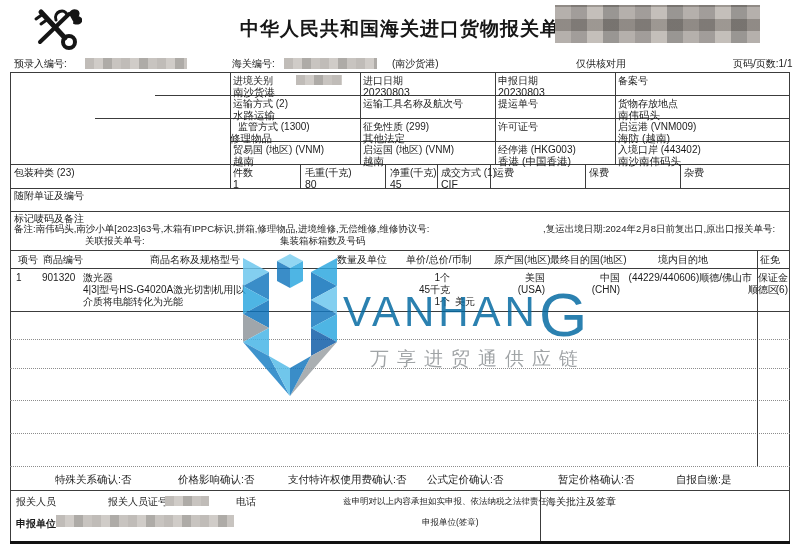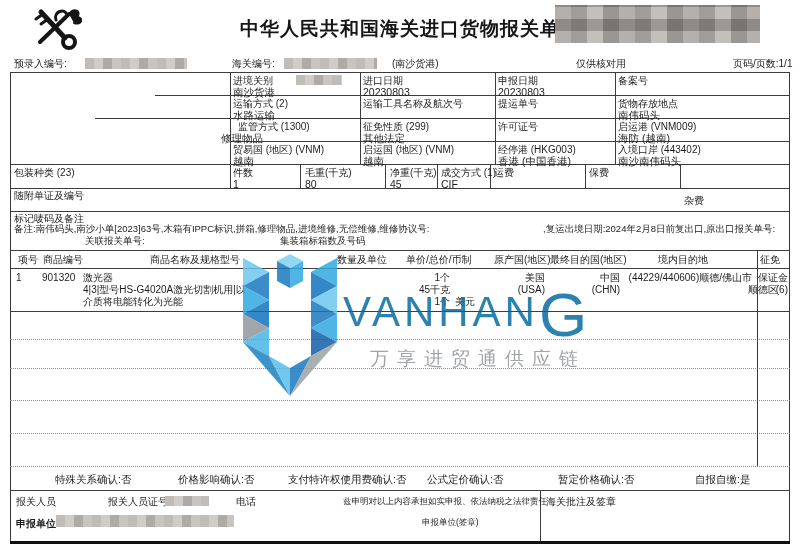--- a/index.html
+++ b/index.html
@@ -100,21 +100,21 @@
   <span class="t" style="left:618px;top:75px;">备案号</span>
 
   <span class="t" style="left:233px;top:98px;">运输方式 (2)</span>
   <span class="t v" style="left:233px;top:109px;">水路运输</span>
   <span class="t" style="left:363px;top:98px;">运输工具名称及航次号</span>
   <span class="t" style="left:498px;top:98px;">提运单号</span>
   <span class="t" style="left:618px;top:98px;">货物存放地点</span>
   <span class="t v" style="left:618px;top:109px;">南伟码头</span>
 
   <span class="t" style="left:238px;top:121px;">监管方式 (1300)</span>
-  <span class="t v" style="left:221px;top:132px;">修理物品</span>
+  <span class="t v" style="left:230px;top:132px;">修理物品</span>
   <span class="t" style="left:363px;top:121px;">征免性质 (299)</span>
   <span class="t v" style="left:363px;top:132px;">其他法定</span>
   <span class="t" style="left:498px;top:121px;">许可证号</span>
   <span class="t" style="left:618px;top:121px;">启运港 (VNM009)</span>
   <span class="t v" style="left:618px;top:132px;">海防 (越南)</span>
 
   <span class="t" style="left:233px;top:144px;">贸易国 (地区) (VNM)</span>
   <span class="t v" style="left:233px;top:155px;">越南</span>
   <span class="t" style="left:363px;top:144px;">启运国 (地区) (VNM)</span>
   <span class="t v" style="left:363px;top:155px;">越南</span>
@@ -127,21 +127,21 @@
   <span class="t" style="left:233px;top:167px;">件数</span>
   <span class="t v" style="left:233px;top:178px;">1</span>
   <span class="t" style="left:305px;top:167px;">毛重(千克)</span>
   <span class="t v" style="left:305px;top:178px;">80</span>
   <span class="t" style="left:390px;top:167px;">净重(千克)</span>
   <span class="t v" style="left:390px;top:178px;">45</span>
   <span class="t" style="left:441px;top:167px;">成交方式 (1)</span>
   <span class="t v" style="left:441px;top:178px;">CIF</span>
   <span class="t" style="left:494px;top:167px;">运费</span>
   <span class="t" style="left:589px;top:167px;">保费</span>
-  <span class="t" style="left:684px;top:167px;margin-top:28px;">杂费</span>
+  <span class="t" style="left:684px;top:167px;">杂费</span>
 
   <span class="t" style="left:14px;top:190px;">随附单证及编号</span>
 
   <span class="t" style="left:14px;top:213px;">标记唛码及备注</span>
   <span class="t sm" style="left:14px;top:224px;">备注:南伟码头,南沙小单[2023]63号,木箱有IPPC标识,拼箱,修理物品,进境维修,无偿维修,维修协议号:</span>
   <span class="t sm" style="left:543px;top:224px;">,复运出境日期:2024年2月8日前复出口,原出口报关单号:</span>
   <span class="t sm" style="left:85px;top:236px;">关联报关单号:</span>
   <span class="t sm" style="left:280px;top:236px;">集装箱标箱数及号码</span>
 
   <span class="t" style="left:18px;top:254px;">项号</span>
@@ -170,21 +170,21 @@
   <span class="t ralign" style="left:625px;top:272px;width:127px;">(44229/440606)顺德/佛山市</span>
   <span class="t ralign" style="left:651px;top:284px;width:127px;text-align:right;">顺德区</span>
   <span class="t ralign" style="left:755px;top:272px;width:33px;">保证金</span>
   <span class="t ralign" style="left:755px;top:284px;width:33px;">(6)</span>
 
   <span class="t v" style="left:55px;top:473px;">特殊关系确认:否</span>
   <span class="t v" style="left:178px;top:473px;">价格影响确认:否</span>
   <span class="t v" style="left:288px;top:473px;">支付特许权使用费确认:否</span>
   <span class="t v" style="left:427px;top:473px;">公式定价确认:否</span>
   <span class="t v" style="left:558px;top:473px;">暂定价格确认:否</span>
-  <span class="t v" style="left:676px;top:473px;margin-left:19px;">自报自缴:是</span>
+  <span class="t v" style="left:676px;top:473px;">自报自缴:是</span>
 
   <span class="t" style="left:16px;top:496px;">报关人员</span>
   <span class="t" style="left:108px;top:496px;">报关人员证号</span>
   <span class="redact" style="left:165px;top:496px;width:44px;height:10px;"></span>
   <span class="t" style="left:236px;top:496px;">电话</span>
   <span class="t xs" style="left:343px;top:497px;font-family:Liberation Serif, serif;">兹申明对以上内容承担如实申报、依法纳税之法律责任</span>
   <span class="t" style="left:546px;top:496px;">海关批注及签章</span>
   <span class="t" style="left:16px;top:518px;font-weight:bold;">申报单位</span>
   <span class="redact" style="left:56px;top:515px;width:178px;height:12px;"></span>
   <span class="t xs" style="left:422px;top:518px;">申报单位(签章)</span>

